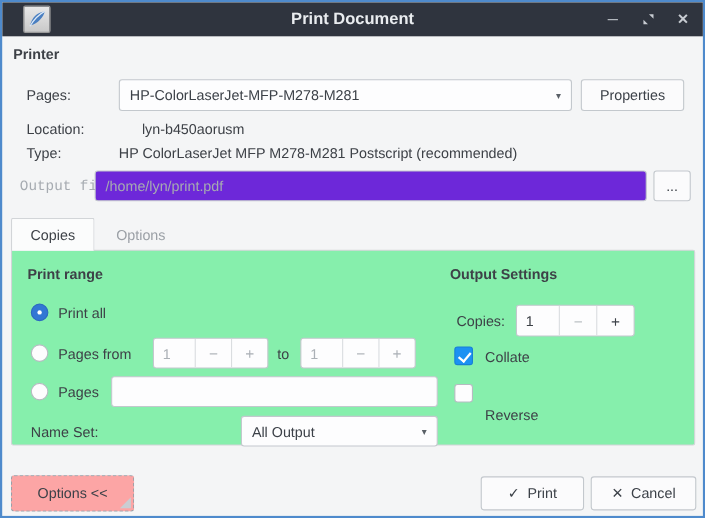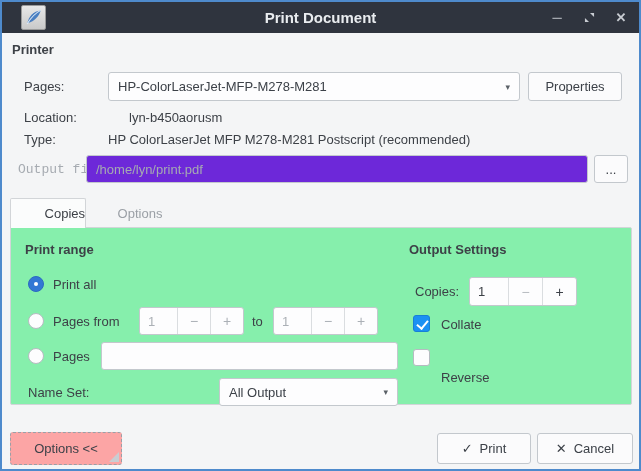--- a/index.html
+++ b/index.html
@@ -102,21 +102,21 @@
     border:solid #fff; border-width:0 2px 2px 0; transform:rotate(40deg);
   }
 
   
   .tab {
     position:absolute; top:196px; height:30px;
     display:flex; align-items:center; justify-content:center;
   }
   .tab.active {
     background:#fbfcfc; border:1px solid #d2d5d8; border-bottom:none;
-    border-radius:2px 2px 0 0; color:#3d4147; z-index:3;justify-content:flex-end;
+    border-radius:2px 2px 0 0; color:#3d4147; z-index:3;
   }
   .tab.inactive { color:#9ba0a6; }
   .notebook {
     position:absolute; left:8px; top:225px; width:622px; height:178px;
     background:#86efac; border:1px solid #d2d5d8; border-radius:0 2px 2px 2px;
     z-index:2;
   }
 
   
   .options-btn {
@@ -179,21 +179,21 @@
   <div class="field disabled" style="left:84px; top:153px; width:502px; height:28px;">
     <span>/home/lyn/print.pdf</span>
   </div>
   <div class="btn" style="left:592px; top:153px; width:34px; height:28px;">
     <span>...</span>
   </div>
 
   <div class="tab active" style="left:8px; width:76px;">
     <span>Copies</span>
   </div>
-  <div class="tab inactive" style="left:96px; width:84px;text-align:center;">
+  <div class="tab inactive" style="left:84px; width:84px;text-align:center;">
     <span>Options</span>
   </div>
 
   <div class="notebook">
 
     <div class="lbl bold" style="left:14px; top:14px;">Print range</div>
 
     <div class="radio checked" style="left:17px; top:48px;"></div>
     <div class="lbl" style="left:42px; top:49px;">Print all</div>
 

